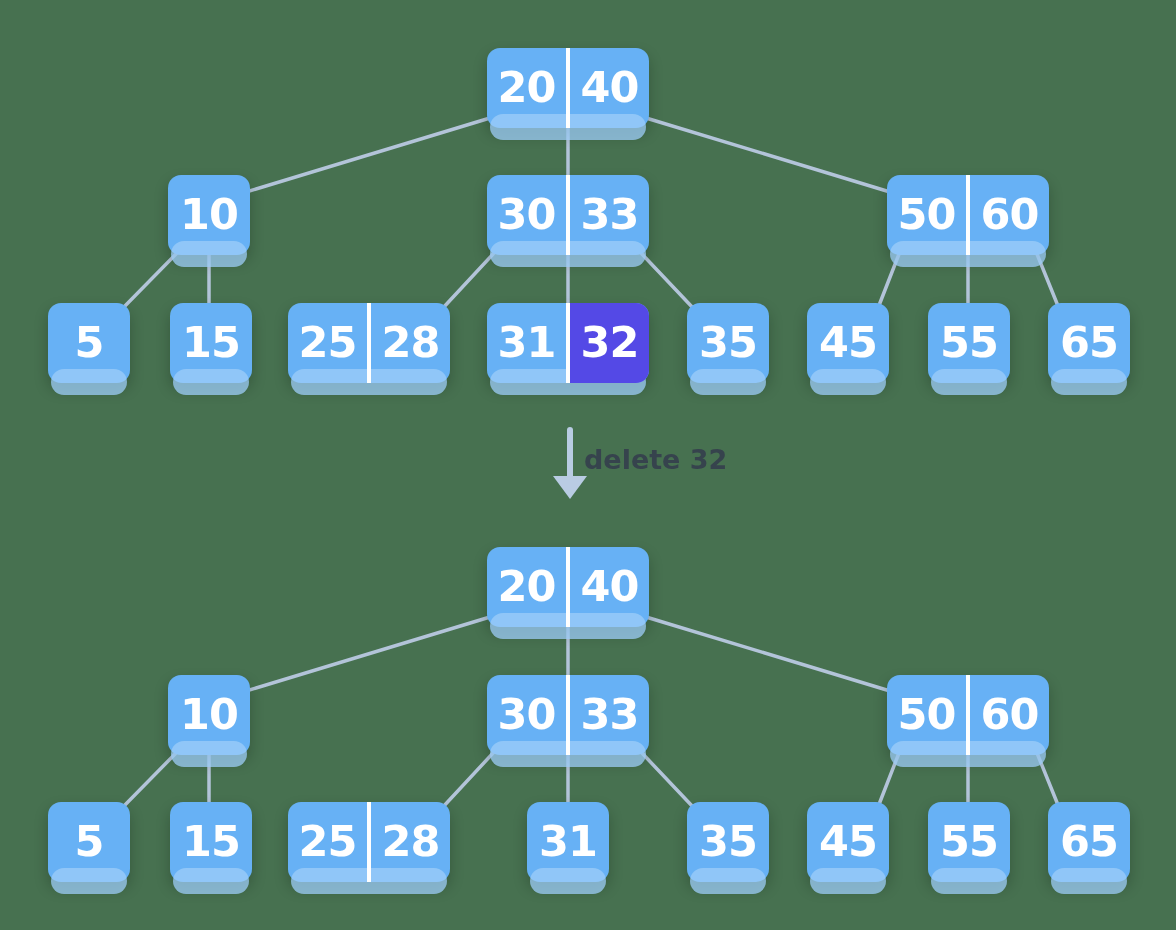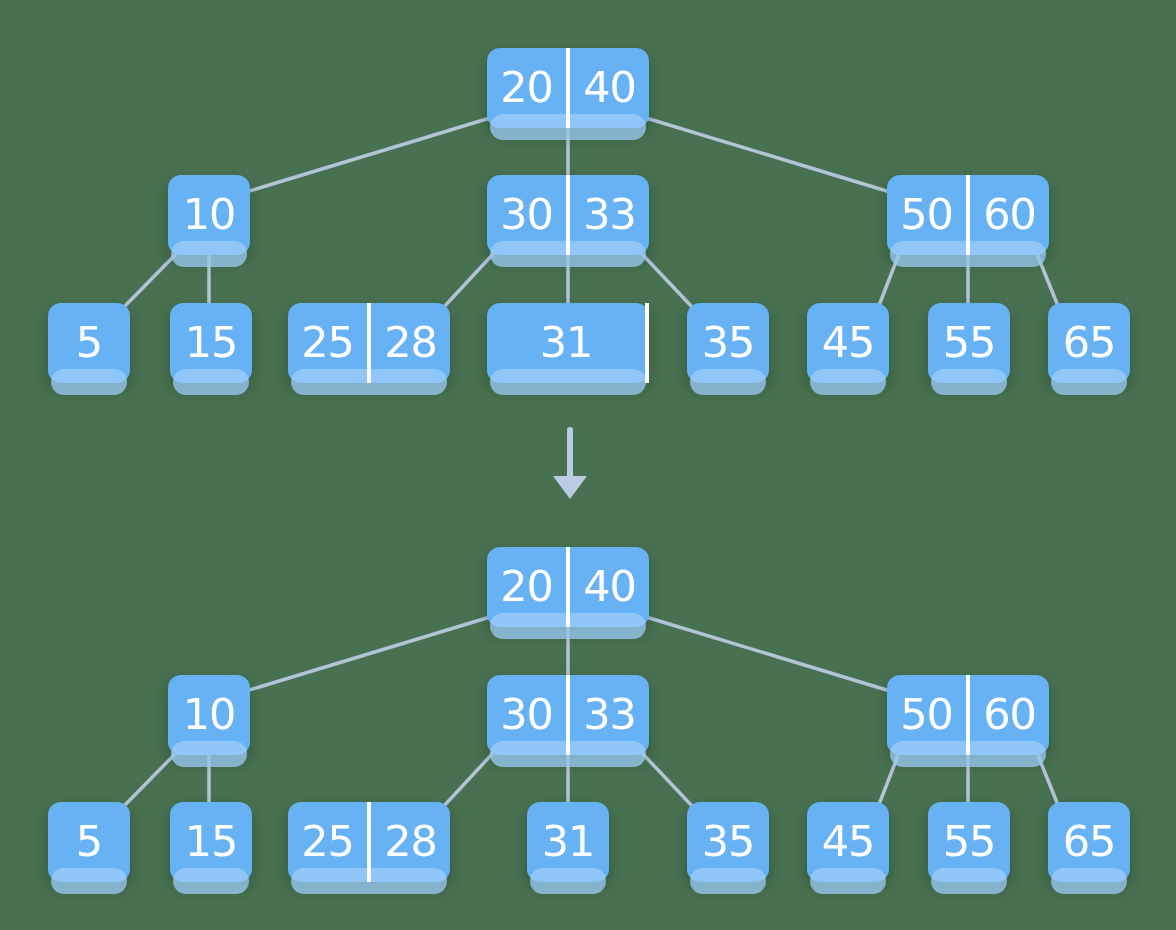--- a/index.html
+++ b/index.html
@@ -57,21 +57,21 @@
     z-index: -1;
   }
   .w1 { width: 82px; align-items: center; }
   .w2 { width: 162px; }
   .cell {
     flex: 1;
     display: flex;
     align-items: center;
     justify-content: center;
     color: var(--color-key-text);
-    font-weight: normal;
+    font-weight: bold;
     font-size: 43px;
     letter-spacing: -1px;
     padding-bottom: 2px;
   }
   .cell.hl {
     background: var(--color-highlight);
     border-radius: 0 13px 13px 0;
   }
   .vdiv {
     width: 4px;
@@ -153,34 +153,36 @@
     <div class="cell">15</div>
   </div>
   <div class="node w2" style="left:288px;top:303px">
     <div class="cell">25</div>
     <div class="vdiv"></div>
     <div class="cell">28</div>
   </div>
   <div class="node w2" style="left:487px;top:303px">
     <div class="cell">31</div>
     <div class="vdiv"></div>
+    <div class="cell hl">32</div>
   </div>
   <div class="node w1" style="left:687px;top:303px">
     <div class="cell">35</div>
   </div>
   <div class="node w1" style="left:807px;top:303px">
     <div class="cell">45</div>
   </div>
   <div class="node w1" style="left:928px;top:303px">
     <div class="cell">55</div>
   </div>
   <div class="node w1" style="left:1048px;top:303px">
     <div class="cell">65</div>
   </div>
 
+  <div class="op-label">delete 32</div>
 
   <div class="node w2" style="left:487px;top:547px">
     <div class="cell">20</div>
     <div class="vdiv"></div>
     <div class="cell">40</div>
   </div>
 
   <div class="node w1" style="left:168px;top:675px">
     <div class="cell">10</div>
   </div>

